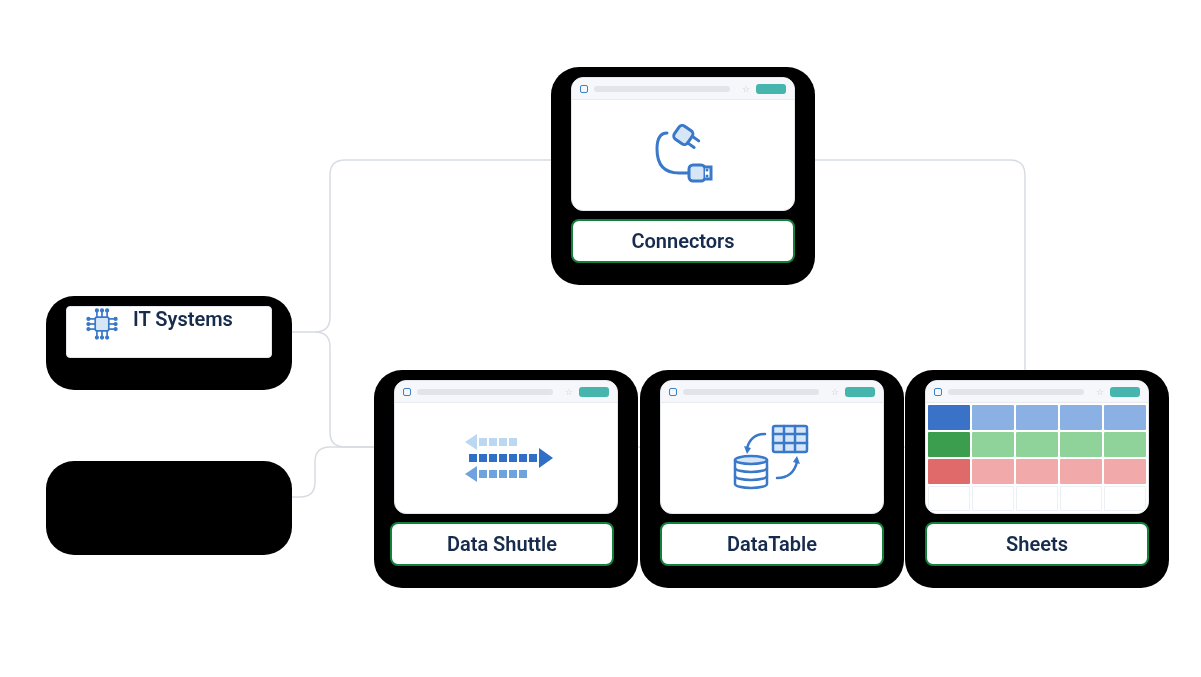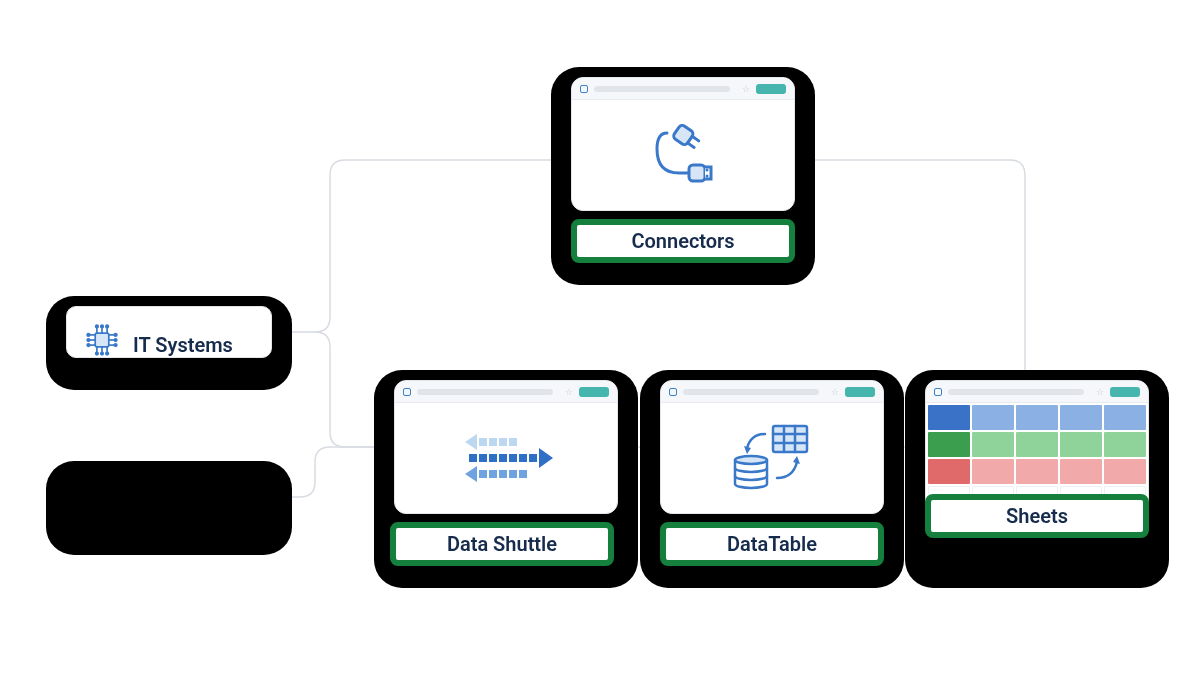--- a/index.html
+++ b/index.html
@@ -23,23 +23,23 @@
   }
   .shadow-blob {
     position: absolute;
     background: #000;
     border-radius: 28px;
   }
   .pill {
     position: absolute;
     background: #fff;
     border: 1px solid #e3e6eb;
-    border-radius: 10px;
+    border-radius: 4px;
     display: flex;
-    align-items: flex-end;
+    align-items: flex-start;
     padding: 0 18px;
     gap: 14px;
   }
   .pill .lbl {
     color: #172b4d;
     font-size: 20px;
     font-weight: 600;
   }
   .app-card {
     position: absolute;
@@ -84,21 +84,21 @@
   .app-body {
     position: relative;
     height: calc(100% - 22px);
     display: flex;
     align-items: center;
     justify-content: center;
   }
   .caption {
     position: absolute;
     background: #fff;
-    border: 6px solid #15803d;
+    border: 2px solid #15803d;
     border-radius: 8px;
     display: flex;
     align-items: center;
     justify-content: center;
     color: #172b4d;
     font-size: 20px;
     font-weight: 600;
   }
   
   .sheet-grid {
@@ -313,15 +313,15 @@
           <div class="cell c-red-l"></div>
           <div class="cell c-red-l"></div>
         <div class="cell c-empty"></div>
           <div class="cell c-empty"></div>
           <div class="cell c-empty"></div>
           <div class="cell c-empty"></div>
           <div class="cell c-empty"></div>
       </div>
     </div>
   </div>
-  <div class="caption" style="left:925px; top:494px; width:224px; height:44px;">Sheets</div>
+  <div class="caption" style="left:925px; top:522px; width:224px; height:44px;">Sheets</div>
 
 </div>
 
 </body></html>

